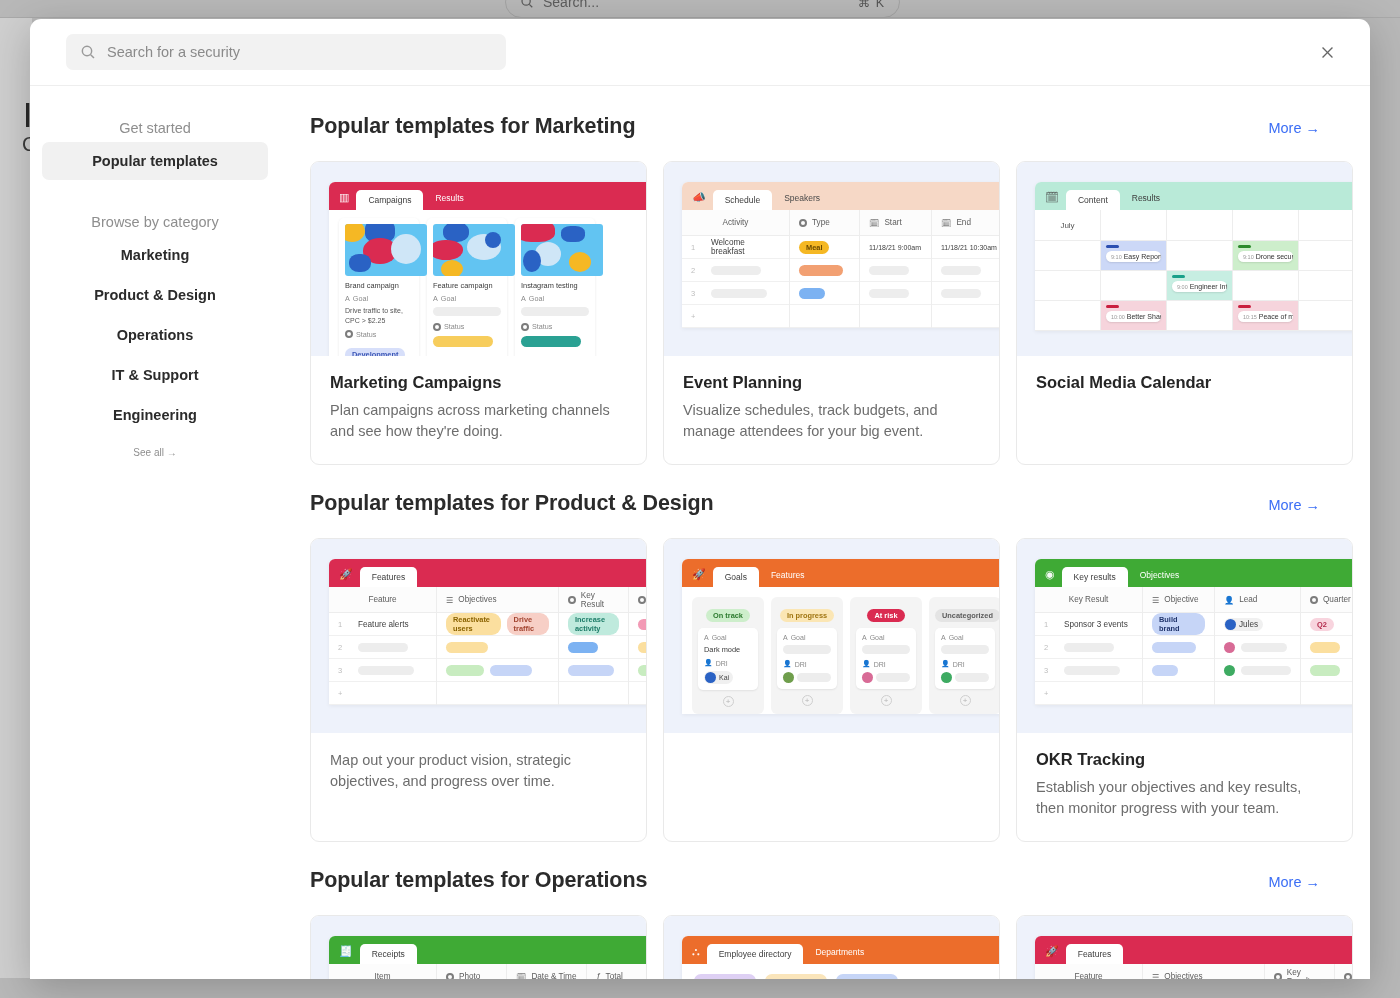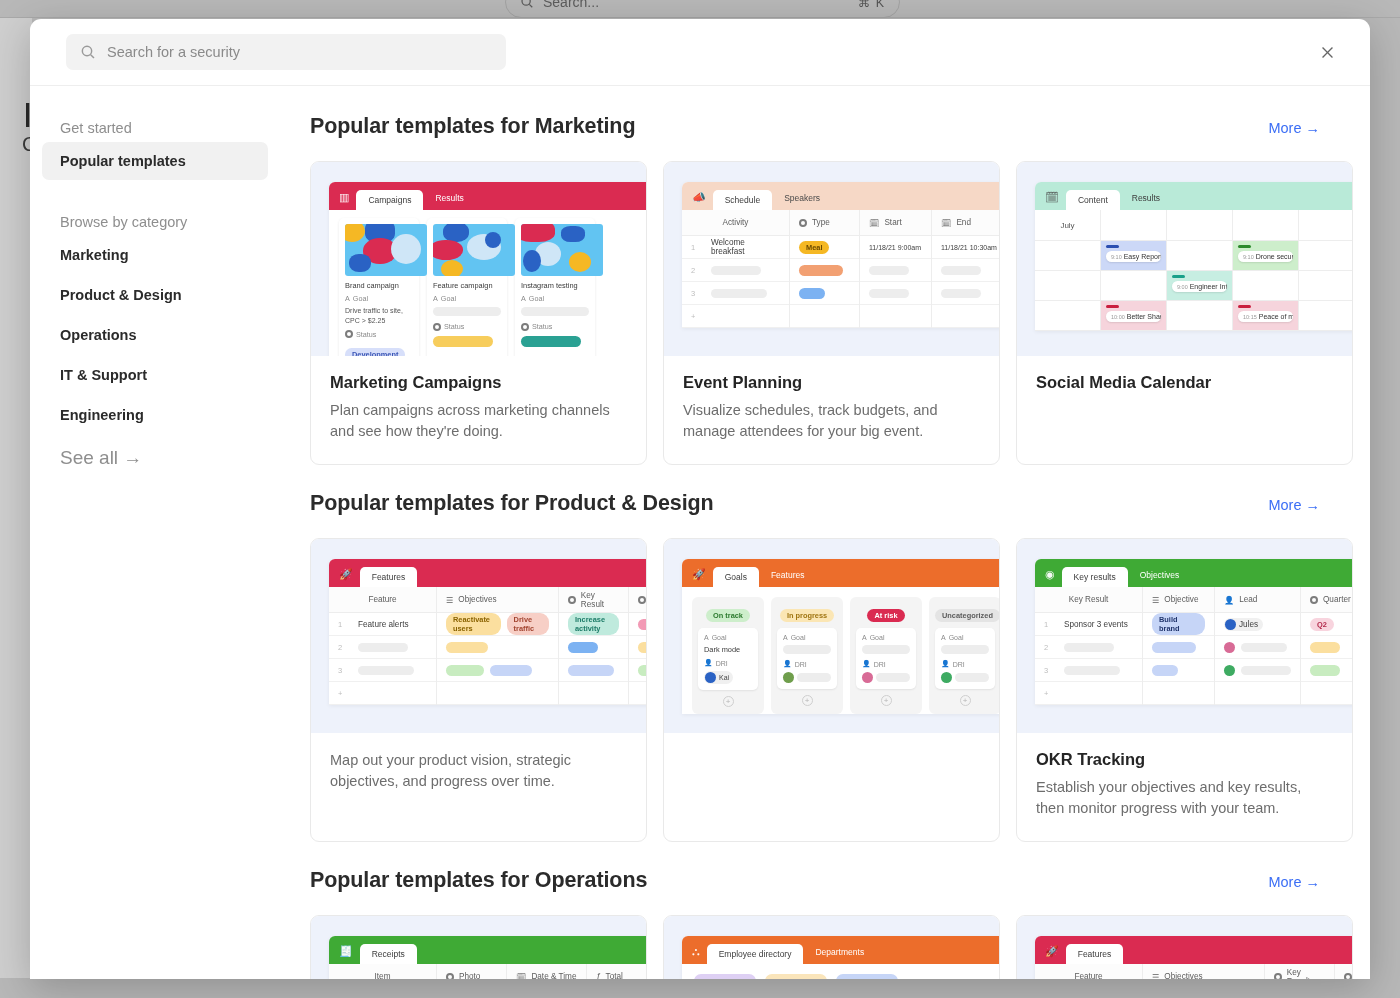--- a/index.html
+++ b/index.html
@@ -51,33 +51,33 @@
   .search-box .txt { color: #8a8a8a; font-size: 14.5px; }
   .close-btn {
     margin-left: auto; width: 34px; height: 34px; margin-right: 8px;
     display: flex; align-items: center; justify-content: center;
     border-radius: 6px; cursor: pointer; color: #6b6b6b;
   }
 
   .modal-body { display: flex; height: 893px; }
 
   
-  .sidebar { width: 250px; flex: 0 0 250px; padding: 28px 12px 0 12px; }
+  .sidebar { width: 250px; flex: 0 0 250px; padding: 28px 12px 0 12px; text-align: center; }
   .side-label {
     font-size: 14.5px; color: #8e8e8e; padding: 6px 18px 6px 18px;
   }
   .side-item {
     font-size: 14.5px; color: #2b2b2b; font-weight: 600;
     padding: 11px 18px; border-radius: 7px; cursor: pointer;
     margin-bottom: 2px;
   }
   .side-item.active { background: #f1f1f1; }
   .side-gap { height: 26px; }
   .side-seeall {
-    font-size: 19px; color: #8e8e8e; padding: 11px 18px; cursor: pointer;
+    font-size: 10px; color: #8e8e8e; padding: 11px 18px; cursor: pointer;
   }
 
   
   .content {
     flex: 1; padding: 28px 50px 0 30px; overflow: hidden;
   }
   .sec-head {
     display: flex; align-items: baseline; justify-content: space-between;
     margin-bottom: 22px;
   }

